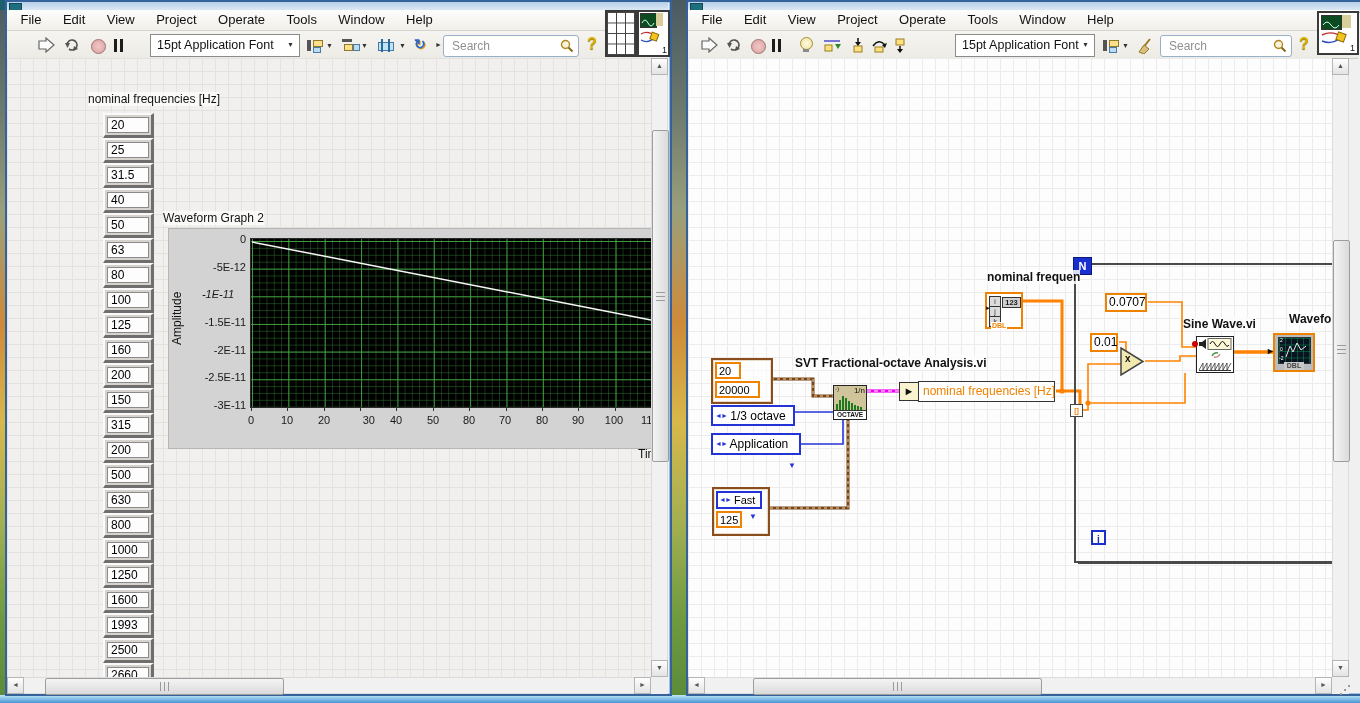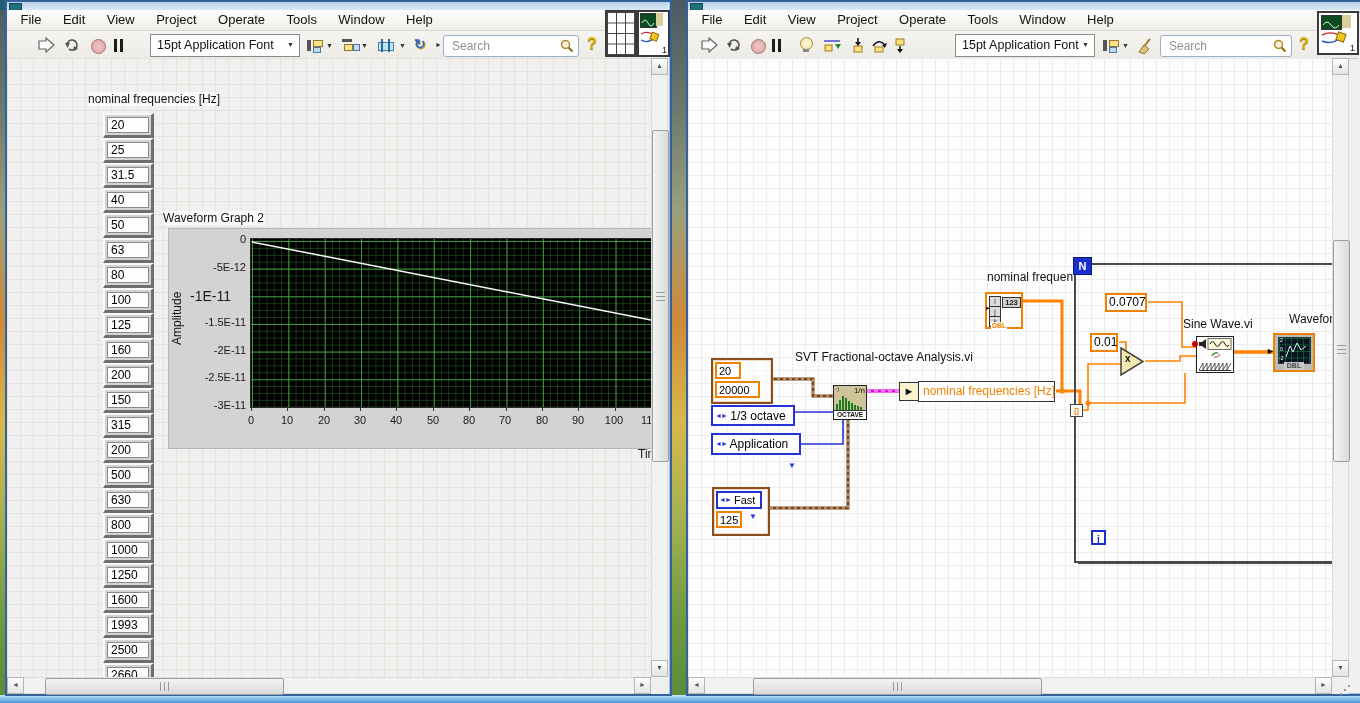--- a/index.html
+++ b/index.html
@@ -28,21 +28,21 @@
           font-size:7px;color:#555;text-align:center;line-height:14px;}
   .sb-thumb-v{position:absolute;background:linear-gradient(90deg,#f4f4f4,#dadada);border:1px solid #9d9d9d;border-radius:2px;}
   .sb-thumb-h{position:absolute;background:linear-gradient(#f4f4f4,#dadada);border:1px solid #9d9d9d;border-radius:2px;}
   .griplines-v{position:absolute;left:3px;right:3px;height:1px;background:#9a9a9a;}
   .griplines-h{position:absolute;top:3px;bottom:3px;width:1px;background:#9a9a9a;}
   .const-num{position:absolute;background:#fff;border:2px solid #ef8200;font-size:11px;line-height:14px;padding-left:2px;color:#000;box-sizing:border-box;white-space:nowrap;}
   .const-enum{position:absolute;background:#fff;border:2px solid #2433d6;font-size:12px;color:#000;box-sizing:border-box;white-space:nowrap;}
   .enum-glyph{color:#2433d6;font-size:7px;vertical-align:2px;letter-spacing:-1px;}
   .enum-dd{color:#2433d6;font-size:8px;float:right;margin:4px 3px 0 2px;}
   .cluster{position:absolute;background:rgba(255,255,255,.6);border:2px solid #8a4d1d;box-shadow:inset 0 0 0 1px #e9dcc8;}
-  .bd-label{position:absolute;font-size:12px;color:#111;background:rgba(253,253,253,.85);white-space:nowrap;}
+  .bd-label{position:absolute;font-size:12px;color:#111;background:rgba(253,253,253,.85);white-space:nowrap;font-weight:bold;}
   .tb-ico{position:absolute;}
   .dd-arrow{font-size:7px;color:#333;}
   input.search{position:absolute;border:none;outline:none;background:transparent;font-size:12px;color:#333;font-family:"Liberation Sans",sans-serif;}
   input.search::placeholder{color:#909090;}
 </style>
 </head>
 <body>
 
 <div id="stage">
 
@@ -200,21 +200,21 @@
       </div>
     <div class="arr" style="top:605px">
         <div class="arr-field">2660</div>
       </div>
 
     <span class="lbl" style="left:156px;top:153px;background:rgba(255,255,255,.65);">Waveform Graph 2</span>
     <div class="abs" style="left:161px;top:170px;width:483px;height:219px;background:#d3d3d3;border:1px solid #b5b5b5;"></div>
     <div class="abs" style="left:163px;top:200px;width:16px;height:120px;writing-mode:vertical-rl;transform:rotate(180deg);font-size:12px;text-align:center;color:#111;">Amplitude</div>
     <div class="abs" style="left:183px;top:175px;width:56px;height:14px;font-size:11px;text-align:right;">0</div>
     <div class="abs" style="left:183px;top:203px;width:56px;height:14px;font-size:11px;text-align:right;">-5E-12</div>
-    <div class="abs" style="left:183px;top:230px;width:56px;height:14px;font-size:14px;text-align:left;">-1E-11</div>
+    <div class="abs" style="left:183px;top:230px;width:56px;height:14px;font-size:11px;text-align:center;font-style:italic;">-1E-11</div>
     <div class="abs" style="left:183px;top:258px;width:56px;height:14px;font-size:11px;text-align:right;">-1.5E-11</div>
     <div class="abs" style="left:183px;top:286px;width:56px;height:14px;font-size:11px;text-align:right;">-2E-11</div>
     <div class="abs" style="left:183px;top:313px;width:56px;height:14px;font-size:11px;text-align:right;">-2.5E-11</div>
     <div class="abs" style="left:183px;top:341px;width:56px;height:14px;font-size:11px;text-align:right;">-3E-11</div>
 
     <div class="abs" style="left:243px;top:180px;width:400px;height:168px;border:1px solid #2a2a2a;background-color:#000;
       background-image:
         linear-gradient(rgba(70,170,70,.85) 1px,transparent 1px),
         linear-gradient(90deg,rgba(70,170,70,.85) 1px,transparent 1px),
         linear-gradient(rgba(45,115,45,.5) 1px,transparent 1px),
@@ -223,21 +223,21 @@
       background-position:0 2px,1px 0,0 2px,1px 0;">
       <svg width="400" height="168">
         <line x1="1" y1="3" x2="400" y2="81" stroke="#f8f8f8" stroke-width="1.5"></line>
       </svg>
     </div>
     <div class="abs" style="left:244px;top:349px;width:401px;height:4px;background:repeating-linear-gradient(90deg,#333 0 1px,transparent 1px 36.36px);"></div>
 
     <div class="abs" style="left:229px;top:356px;width:30px;font-size:11px;text-align:center;">0</div>
     <div class="abs" style="left:265px;top:356px;width:30px;font-size:11px;text-align:center;">10</div>
     <div class="abs" style="left:302px;top:356px;width:30px;font-size:11px;text-align:center;">20</div>
-    <div class="abs" style="left:338px;top:356px;width:30px;font-size:11px;text-align:center;">30</div>
+    <div class="abs" style="left:338px;top:356px;width:30px;font-size:11px;text-align:right;">30</div>
     <div class="abs" style="left:374px;top:356px;width:30px;font-size:11px;text-align:center;">40</div>
     <div class="abs" style="left:411px;top:356px;width:30px;font-size:11px;text-align:center;">50</div>
     <div class="abs" style="left:447px;top:356px;width:30px;font-size:11px;text-align:center;">80</div>
     <div class="abs" style="left:483px;top:356px;width:30px;font-size:11px;text-align:center;">70</div>
     <div class="abs" style="left:520px;top:356px;width:30px;font-size:11px;text-align:center;">80</div>
     <div class="abs" style="left:556px;top:356px;width:30px;font-size:11px;text-align:center;">90</div>
     <div class="abs" style="left:592px;top:356px;width:30px;font-size:11px;text-align:center;">100</div>
     <div class="abs" style="left:634px;top:356px;width:20px;font-size:11px;">11</div>
     <span class="lbl" style="left:591px;top:389px;margin-left:40px;">Time</span>
   </div>
@@ -387,21 +387,21 @@
     <div class="abs" style="left:386px;top:205px;width:262px;height:296px;border:2px solid #4a4a4a;"></div>
     <div class="abs" style="left:390px;top:504px;width:256px;height:2px;background:#4a4a4a;"></div>
     <div class="abs" style="left:385px;top:199px;width:17px;height:16px;background:#1a2fd0;border:1px solid #0a1878;color:#fff;font-weight:bold;font-size:11px;text-align:center;line-height:16px;">N</div>
     <div class="abs" style="left:403px;top:472px;width:15px;height:15px;background:#fffef2;border:2px solid #1a2fd0;color:#1a2fd0;font-weight:bold;font-size:10px;text-align:center;line-height:15px;box-sizing:border-box;">i</div>
     <div class="abs" style="left:382px;top:346px;width:13px;height:13px;background:#fcfcfc;border:1px solid #444;color:#ef8200;font-weight:bold;font-size:7px;text-align:center;line-height:11px;box-sizing:border-box;">[]</div>
 
     <div class="cluster" style="left:23px;top:300px;width:58px;height:42px;">
       <div class="const-num" style="left:2px;top:2px;width:26px;height:17px;">20</div>
       <div class="const-num" style="left:2px;top:21px;width:45px;height:17px;">20000</div>
     </div>
-    <span class="bd-label" style="left:107px;top:292px;">SVT Fractional-octave Analysis.vi</span>
+    <span class="bd-label" style="left:107px;top:298px;">SVT Fractional-octave Analysis.vi</span>
 
     <div class="const-enum" style="left:23px;top:347px;width:84px;height:21px;line-height:17px;">
       <span class="enum-glyph" style="margin-left:2px;">◄►</span>
       <span>1/3 octave</span>
       <span class="enum-dd">▼</span>
     </div>
     <div class="const-enum" style="left:23px;top:375px;width:90px;height:22px;line-height:18px;">
       <span class="enum-glyph" style="margin-left:2px;">◄►</span>
       <span>Application</span>
       <span class="enum-dd">▼</span>

